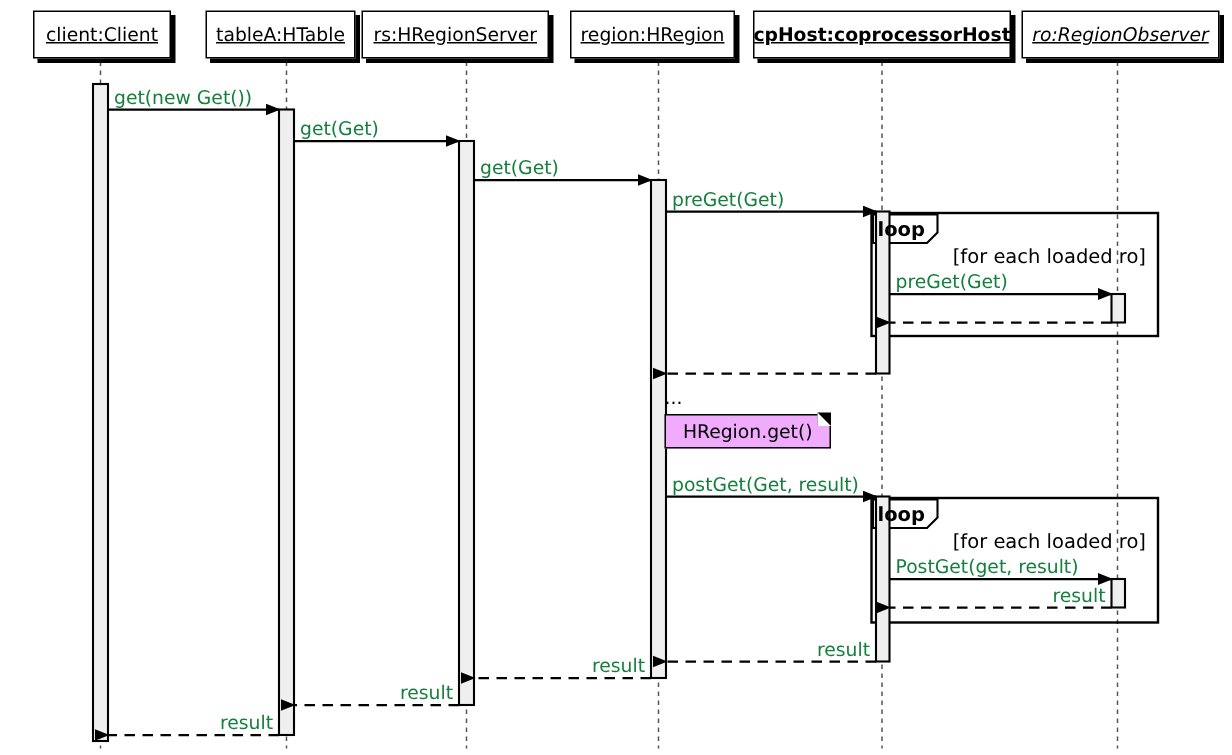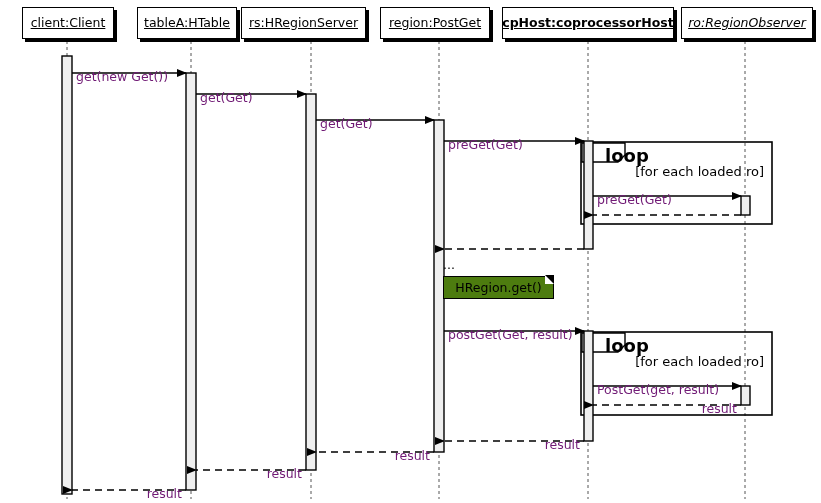--- a/index.html
+++ b/index.html
@@ -41,46 +41,44 @@
   .participant-label {
     font-size: 12.5px;
     color: #000000;
     text-decoration: underline;
     white-space: nowrap;
     line-height: 1;
   }
   .msg-label {
     position: absolute;
     font-size: 12.5px;
-    color: #701a75;
+    color: #15803d;
     white-space: nowrap;
     line-height: 1;
-    margin-top: 12px;
   }
   .loop-tag {
     position: absolute;
-    font-size: 18px;
+    font-size: 13px;
     font-weight: bold;
     color: #000000;
     white-space: nowrap;
     line-height: 1;
-    padding-left: 20px;
   }
   .loop-guard {
     position: absolute;
     font-size: 13px;
     font-weight: normal;
     color: #000000;
     white-space: nowrap;
     line-height: 1;
   }
   .note-box {
     position: absolute;
     box-sizing: border-box;
-    background: #4d7c0f;
+    background: #f0abfc;
     border: 1px solid #000000;
     display: flex;
     align-items: center;
     justify-content: center;
     font-size: 12.5px;
     color: #000000;
     white-space: nowrap;
   }
   .note-fold {
     position: absolute;
@@ -154,21 +152,21 @@
       <div class="participant-box" style="left: 22px; width: 92px;">
         <span class="participant-label">client:Client</span>
       </div>
       <div class="participant-box" style="left: 137px; width: 100px; text-align: center;">
         <span class="participant-label">tableA:HTable</span>
       </div>
       <div class="participant-box" style="left: 241px; width: 125px;">
         <span class="participant-label">rs:HRegionServer</span>
       </div>
       <div class="participant-box" style="left: 380px; width: 110px;">
-        <span class="participant-label">region:PostGet</span>
+        <span class="participant-label">region:HRegion</span>
       </div>
       <div class="participant-box" style="left: 502px; width: 172px; font-weight: bold;">
         <span class="participant-label">cpHost:coprocessorHost</span>
       </div>
       <div class="participant-box" style="left: 681px; width: 132px; font-style: italic;">
         <span class="participant-label">ro:RegionObserver</span>
       </div>
     </div>
 
   <div id="labels-layer">

